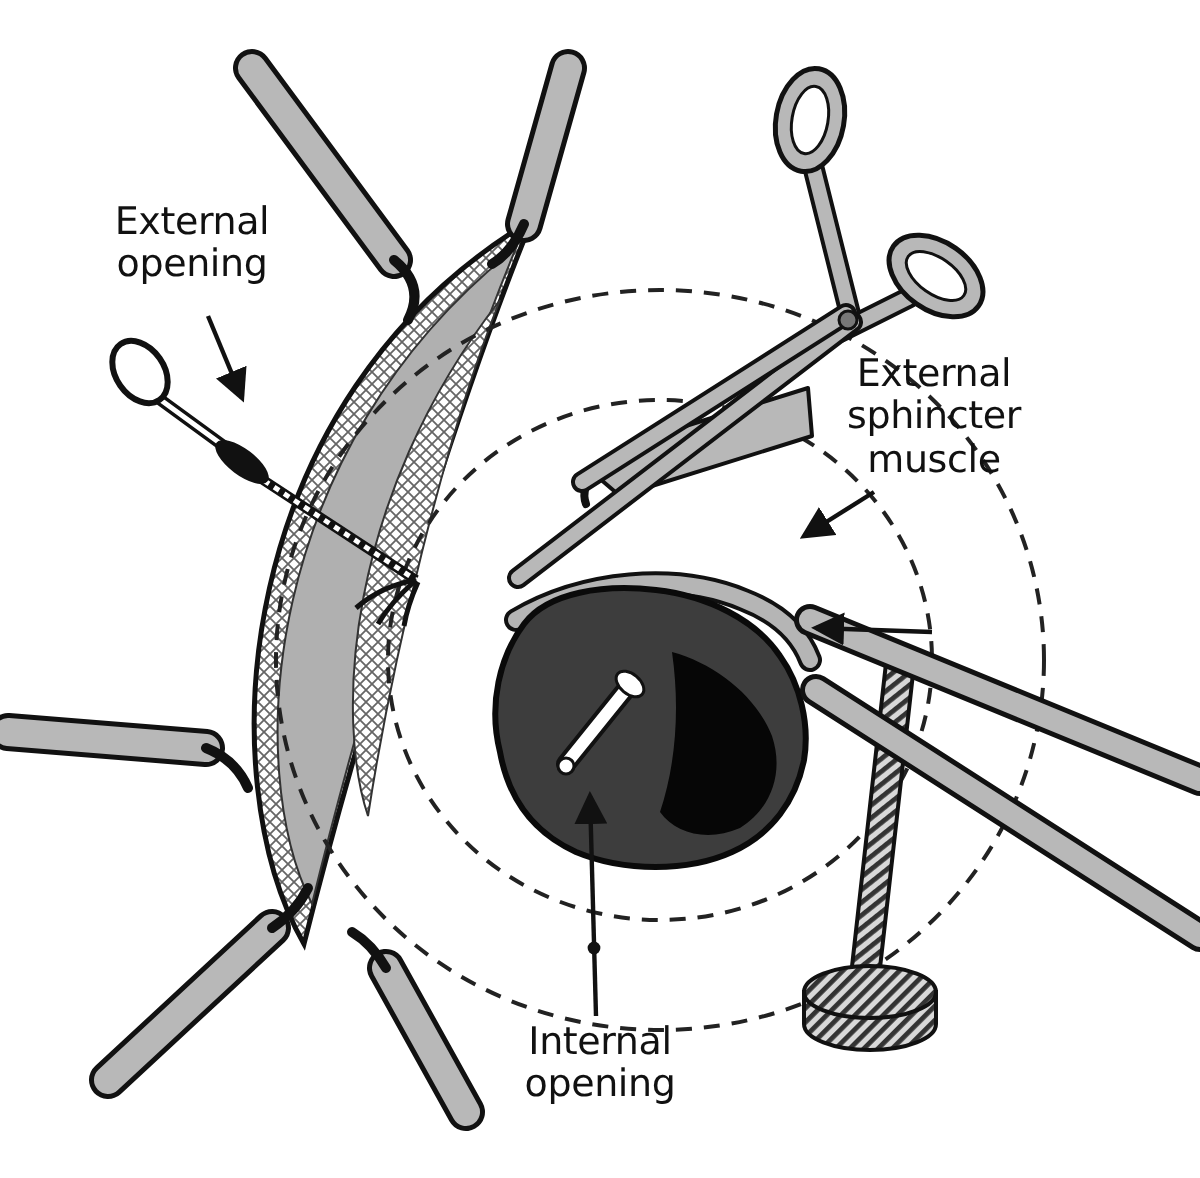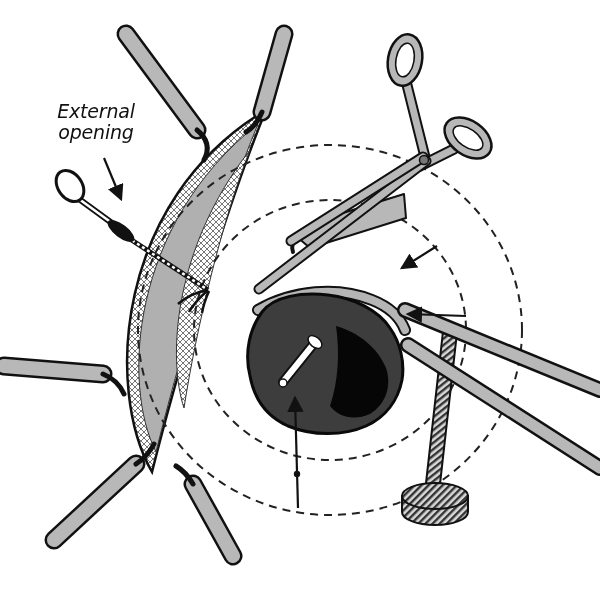--- a/index.html
+++ b/index.html
@@ -1,18 +1,18 @@
 <!DOCTYPE html>
 <html><head>
 <meta charset="utf-8">
 <style>
   html,body{margin:0;padding:0;background:#fff;}
   .stage{
     position:relative;width:600px;height:589px;background:#fff;
-    font-family:"DejaVu Sans","Liberation Sans",sans-serif;overflow:hidden;font-style:italic;
+    font-family:"DejaVu Sans","Liberation Sans",sans-serif;overflow:hidden;
   }
   .stage svg{position:absolute;left:0;top:0;}
   .label{
     position:absolute;color:#111;font-size:19px;line-height:1.13;
     text-align:center;letter-spacing:-0.2px;user-select:none;
   }
 </style>
 </head>
 <body>
 
@@ -154,16 +154,18 @@
       <path d="M104,158 L121,199" marker-end="url(#ah)"></path>
       <path d="M437,246 L402,268" marker-end="url(#ah)"></path>
       <path d="M466,316 L408,314" marker-end="url(#ah)"></path>
       <path d="M298,508 L295,398" marker-end="url(#ah)"></path>
       <circle cx="297" cy="474" r="3.2" fill="#111" stroke="none"></circle>
     </g>
   </svg>
 
   <div class="label" style="left:50px;top:101px;width:92px;">External opening</div>
 
+  <div class="label" style="left:419px;top:177px;width:96px;">External sphincter muscle</div>
 
 
+  <div class="label" style="left:247px;top:511px;width:106px;">Internal opening</div>
 
 </div>
 
 </body></html>

